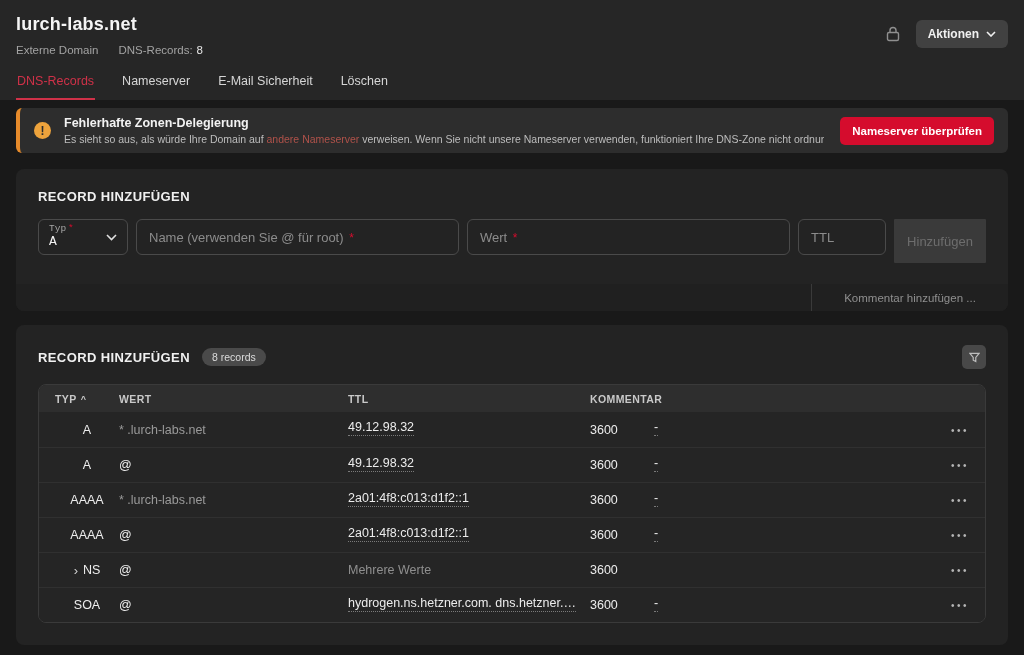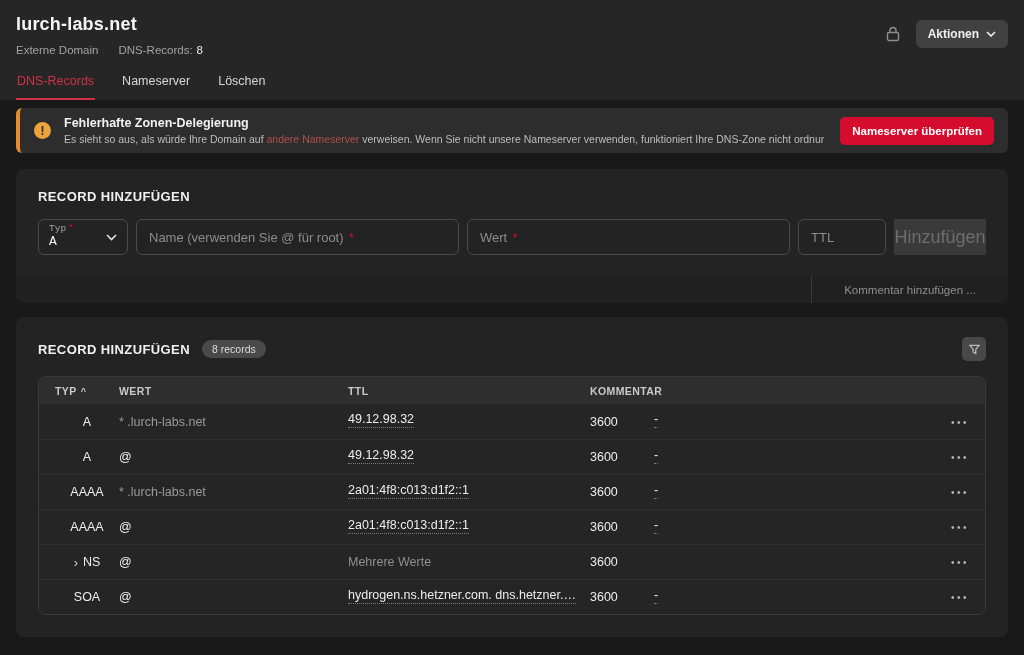--- a/index.html
+++ b/index.html
@@ -70,22 +70,22 @@
     width:100%; height:100%; background:transparent; border:none; outline:none;
     color:#f0f0f0; font-family:inherit; font-size:13px; padding:0 12px;
   }
   .field input::placeholder { color:#8c8c8c; }
   .fake-ph {
     position:absolute; left:12px; top:50%; transform:translateY(-50%);
     font-size:13px; color:#8c8c8c; pointer-events:none; white-space:nowrap;
   }
   .fake-ph .req { font-size:12px; }
   .submit-btn {
-    width:92px; height:36px; background:#3a3a3a; color:#6d6d6d; border:none;
-    border-radius:1px; font-family:inherit; font-size:18px; cursor:default;
+    width:92px; height:44px; background:#3a3a3a; color:#6d6d6d; border:none;
+    border-radius:1px; font-family:inherit; font-size:13px; cursor:default;
   }
   .comment-strip {
     margin:21px -22px 0; height:27px; background:#202020;
     border-radius:0 0 8px 8px; display:flex; align-items:stretch;
   }
   .comment-spacer { flex:1; border-right:1px solid #3a3a3a; }
   .comment-action {
     width:196px; display:flex; align-items:center; justify-content:center;
     font-size:11.5px; color:#8f8f8f; cursor:pointer;
   }
@@ -150,20 +150,21 @@
         <span>Aktionen</span>
         <svg class="icon-svg" width="10" height="6" viewBox="0 0 10 6" fill="none" stroke="#f0f0f0" stroke-width="1.6">
             <path d="M1 1 L5 5 L9 1"></path>
           </svg>
       </button>
     </div>
   </div>
   <div class="tabs">
     <button class="tab active">DNS-Records</button>
     <button class="tab">Nameserver</button>
+    <button class="tab">E-Mail Sicherheit</button>
     <button class="tab">Löschen</button>
   </div>
 </div>
 
 <div class="main">
 
   <div class="banner">
     <div class="banner-icon">!</div>
     <div class="banner-texts">
       <div class="banner-title">Fehlerhafte Zonen-Delegierung</div>

